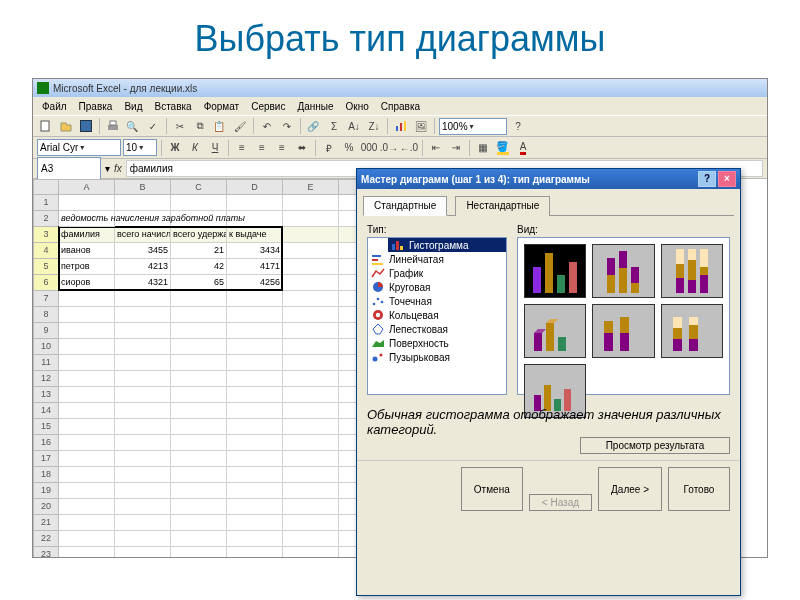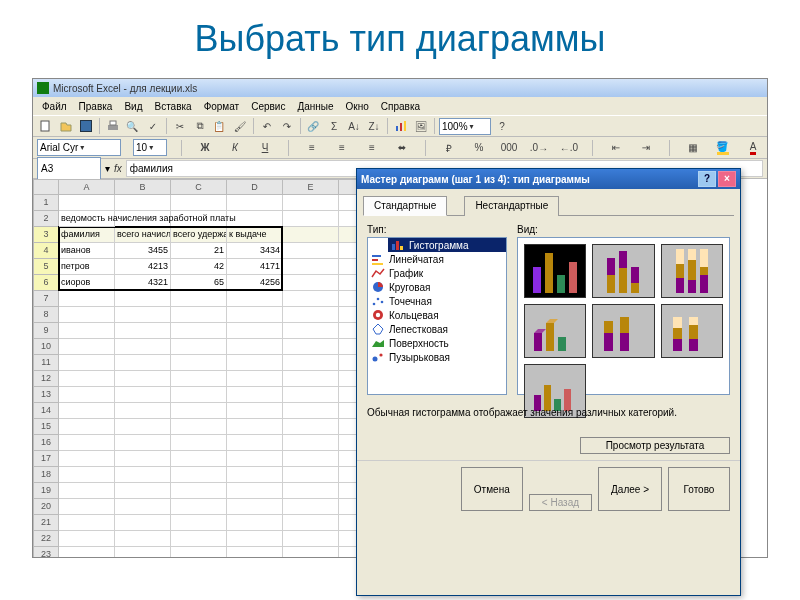--- a/index.html
+++ b/index.html
@@ -6,21 +6,21 @@
   body { background: #fff; width: 800px; height: 600px; overflow: hidden; font-size: 11px; position: relative; }
   .slide-title { font-size: 36px; text-align: center; padding: 18px 0 10px; color: #0369a1; font-family: Arial, sans-serif; }
   .excel-window { position: absolute; left: 32px; top: 78px; width: 736px; height: 480px; border: 1px solid #888; background: #ece9d8; }
   .titlebar { height: 18px; background: linear-gradient(#d3e4f9,#a8c7ef); display: flex; align-items: center; padding: 0 4px; font-size: 10px; color: #333; }
   .titlebar-icon { width: 12px; height: 12px; background: #107c10; margin-right: 4px; }
   .menubar { height: 18px; background: #ece9d8; display: flex; align-items: center; gap: 2px; padding: 0 4px; font-size: 10px; }
   .menubar span { padding: 1px 5px; cursor: default; }
   .toolbar { height: 22px; background: #ece9d8; border-top: 1px solid #fff; border-bottom: 1px solid #bbb; display: flex; align-items: center; gap: 2px; padding: 0 4px; font-size: 10px; overflow: hidden; }
   .tb-btn { width: 18px; height: 18px; border: 1px solid transparent; display: inline-flex; align-items: center; justify-content: center; color: #444; }
   .tb-sep { width: 1px; height: 16px; background: #bbb; margin: 0 2px; }
-  .formatting { height: 22px; background: #ece9d8; border-bottom: 1px solid #bbb; display: flex; align-items: center; gap: 12px; padding: 0 4px; font-size: 10px; }
+  .formatting { height: 22px; background: #ece9d8; border-bottom: 1px solid #bbb; display: flex; align-items: center; gap: 2px; padding: 0 4px; font-size: 10px; }
   .combo { height: 17px; border: 1px solid #7a9ac0; background: #fff; display: inline-flex; align-items: center; padding: 0 2px; gap: 2px; }
   .combo .arrow { font-size: 8px; color: #333; }
   .fx-bar { height: 20px; background: #ece9d8; display: flex; align-items: center; gap: 4px; padding: 0 4px; font-size: 10px; border-bottom: 1px solid #bbb; }
   .namebox { width: 64px; height: 24px; border: 1px solid #7a9ac0; background: #fff; padding: 0 3px; display: flex; align-items: center; }
   .fx { font-style: italic; color: #333; }
   .fx-input { flex: 1; height: 17px; border: 1px solid #ccc; background: #fff; padding: 0 3px; display: flex; align-items: center; }
   .grid-area { position: relative; background: #fff; width: 100%; height: calc(100% - 100px); overflow: hidden; }
   .col-headers { display: flex; position: absolute; left: 26px; top: 0; }
   .corner { position: absolute; left: 0; top: 0; width: 26px; height: 16px; background: #e6e6e6; border: 1px solid #bbb; }
   .ch { width: 56px; height: 16px; background: #e6e6e6; border: 1px solid #bbb; text-align: center; font-size: 9px; color: #555; border-left: none; line-height: 14px; }
@@ -32,35 +32,35 @@
   .num { text-align: right; }
   .hdr-row .cell { background: #f7f7e6; }
   .sel-border { position: absolute; left: -1px; top: 31px; width: 225px; height: 65px; border: 2px solid #000; pointer-events: none; }
   
   .dialog { position: absolute; width: 385px; height: 428px; left: 356px; top: 168px; background: #ece9d8; border: 1px solid #003f7d; box-shadow: 2px 2px 6px rgba(0,0,0,.3); font-size: 10px; }
   .dialog-title { height: 20px; background: linear-gradient(#3b7dd8,#255fb0); color: #fff; display: flex; align-items: center; padding: 0 4px; font-weight: bold; font-size: 10px; }
   .dialog-title .spacer { flex: 1; }
   .dlg-btn { width: 18px; height: 16px; background: #e68; border: 1px solid #fff3; color: #fff; font-size: 10px; text-align: center; line-height: 13px; margin-left: 2px; }
   .dlg-btn.help { background: #9cc8f0; color: #003; }
   .tabs { display: flex; border-bottom: 1px solid #999; margin: 6px 6px 0; }
-  .tab { padding: 3px 10px 4px; border: 1px solid #999; border-bottom: none; background: #ece9d8; margin-right: 17px; font-size: 10px; position: relative; top: 1px; }
+  .tab { padding: 3px 10px 4px; border: 1px solid #999; border-bottom: none; background: #ece9d8; margin-right: 8px; font-size: 10px; position: relative; top: 1px; }
   .tab.active { background: #fcfcfc; border-bottom: 1px solid #fcfcfc; }
   .dlg-body { padding: 8px 10px; display: flex; gap: 10px; }
   .type-col { width: 140px; }
   .lbl { display: block; margin-bottom: 2px; font-size: 10px; }
   .type-list { border: 1px solid #7a9ac0; background: #fff; height: 158px; overflow: auto; }
   .type-item { display: flex; align-items: center; gap: 4px; padding: 1px 3px; font-size: 10px; cursor: default; }
   .type-item.sel { background: #0a246a; color: #fff; margin-left: 20px; }
   .type-ic { width: 14px; height: 12px; display: inline-flex; align-items: center; justify-content: center; }
   .view-col { flex: 1; }
   .view-grid { border: 1px solid #7a9ac0; background: #fff; height: 158px; display: grid; grid-template-columns: repeat(3, 1fr); grid-auto-rows: 54px; gap: 6px; padding: 6px; }
   .thumb { border: 1px solid #333; background: #c0c0c0; display: flex; align-items: flex-end; justify-content: center; gap: 4px; padding: 4px; }
   .thumb.sel { background: #000; }
   .bar { width: 8px; }
-  .desc { font-size: 10px; padding: 4px 10px 2px; height: 32px; }
+  .desc { font-size: 13px; padding: 4px 10px 2px; height: 32px; font-style: italic; }
   .preview-btn { display: block; margin: 2px 10px 6px auto; padding: 2px 10px; border: 1px solid #888; background: #ece9d8; font-size: 10px; width: 150px; }
   .btn-row { display: flex; justify-content: flex-end; gap: 6px; padding: 6px 10px; border-top: 1px solid #ccc; }
   .btn { padding: 2px 12px; border: 1px solid #888; background: #ece9d8; font-size: 10px; min-width: 62px; }
   .btn.disabled { color: #999; margin-top: 27px; }
   
   svg { display: block; }
 </style>
 </head>
 <body>
 
@@ -123,21 +123,21 @@
     <span class="tb-sep"></span>
     <span class="tb-btn">
         <svg width="12" height="12">
           <rect x="1" y="6" width="2" height="5" fill="#36c"></rect>
           <rect x="5" y="3" width="2" height="8" fill="#c33"></rect>
           <rect x="9" y="1" width="2" height="10" fill="#fc3"></rect>
         </svg>
       </span>
     <span class="tb-btn">🖼</span>
     <span class="tb-sep"></span>
-    <span class="combo" style="width:52px">
+    <span class="combo" style="width:68px">
         <span>100%</span>
         <span class="arrow">▾</span>
       </span>
     <span class="tb-btn">?</span>
   </div>
   <div class="formatting">
     <span class="combo" style="width:84px">
         <span>Arial Cyr</span>
         <span class="arrow">▾</span>
       </span>
@@ -239,21 +239,21 @@
           <div class="cell"></div>
           <div class="cell"></div>
           <div class="cell"></div>
           <div class="cell"></div>
           <div class="cell"></div>
           <div class="cell"></div>
           <div class="cell"></div>
           <div class="cell"></div>
         </div>
         <div class="row">
-          <div class="cell" style="overflow: visible; white-space: nowrap; position: relative; z-index: 1;">ведомость начисления заработной платы</div>
+          <div class="cell" style="overflow: visible; white-space: nowrap; position: relative; z-index: 1; font-style: italic;">ведомость начисления заработной платы</div>
           <div class="cell"></div>
           <div class="cell"></div>
           <div class="cell"></div>
           <div class="cell"></div>
           <div class="cell"></div>
           <div class="cell"></div>
           <div class="cell"></div>
           <div class="cell"></div>
           <div class="cell"></div>
           <div class="cell"></div>

